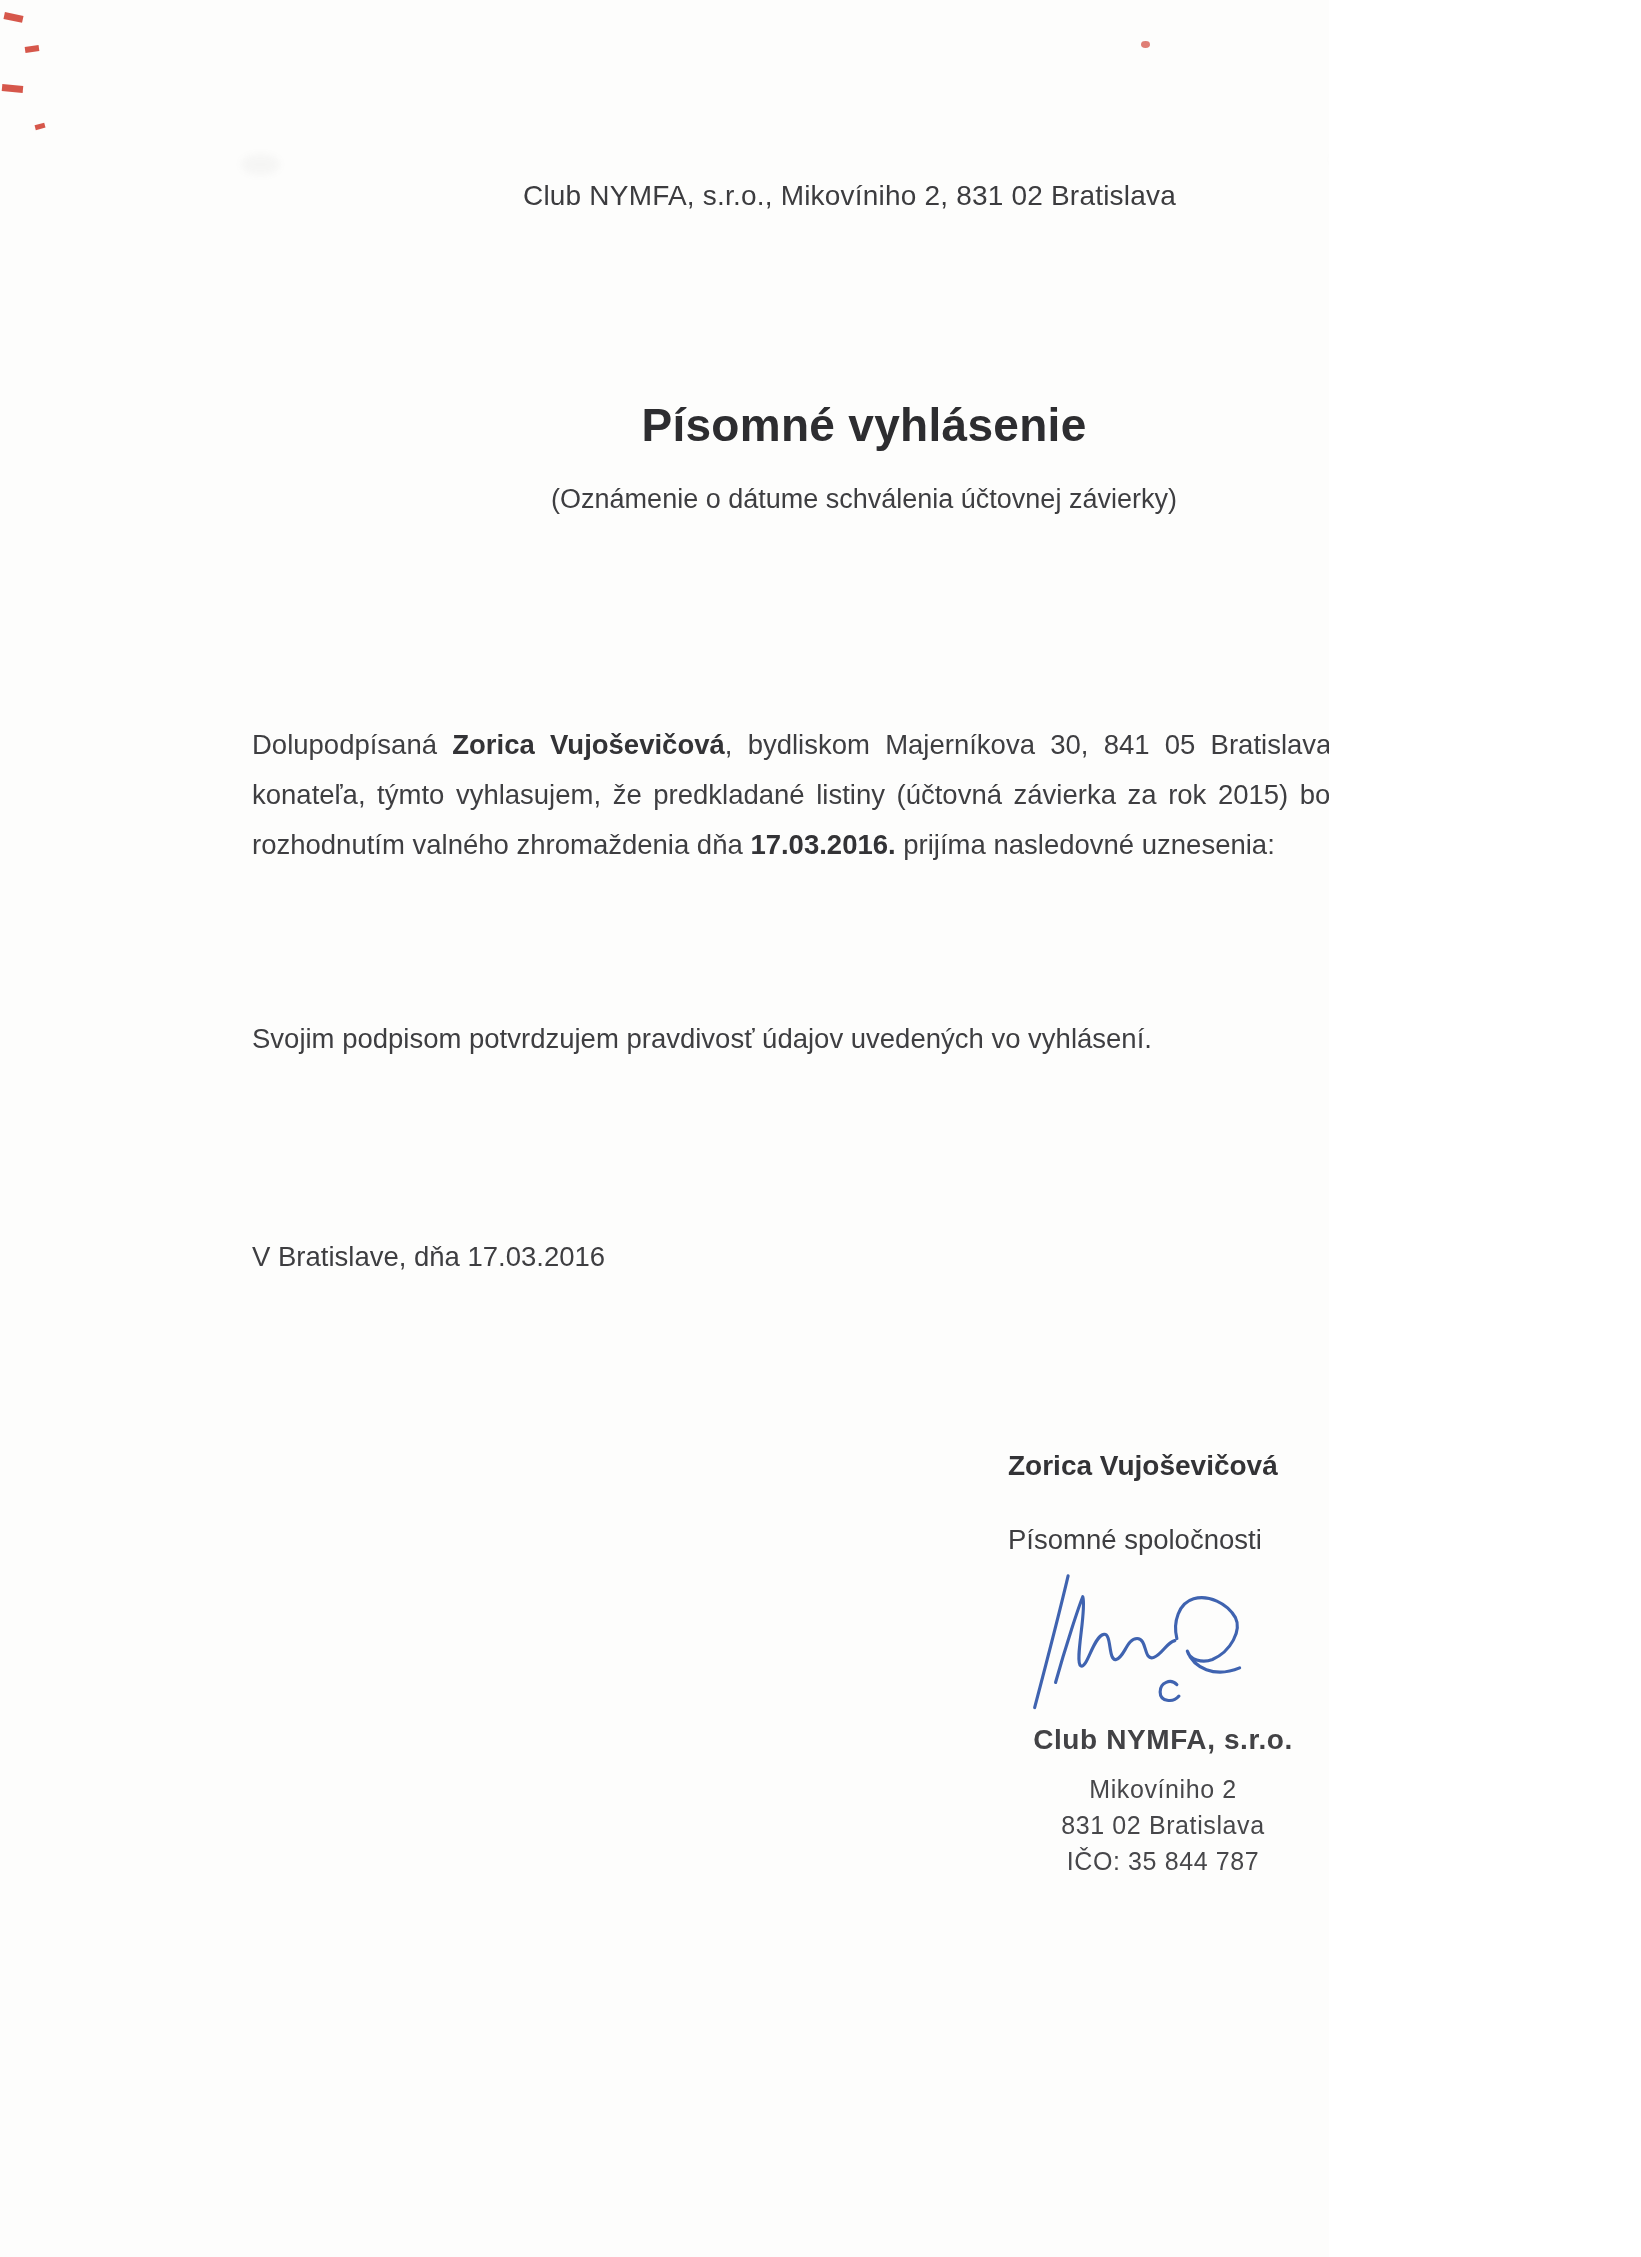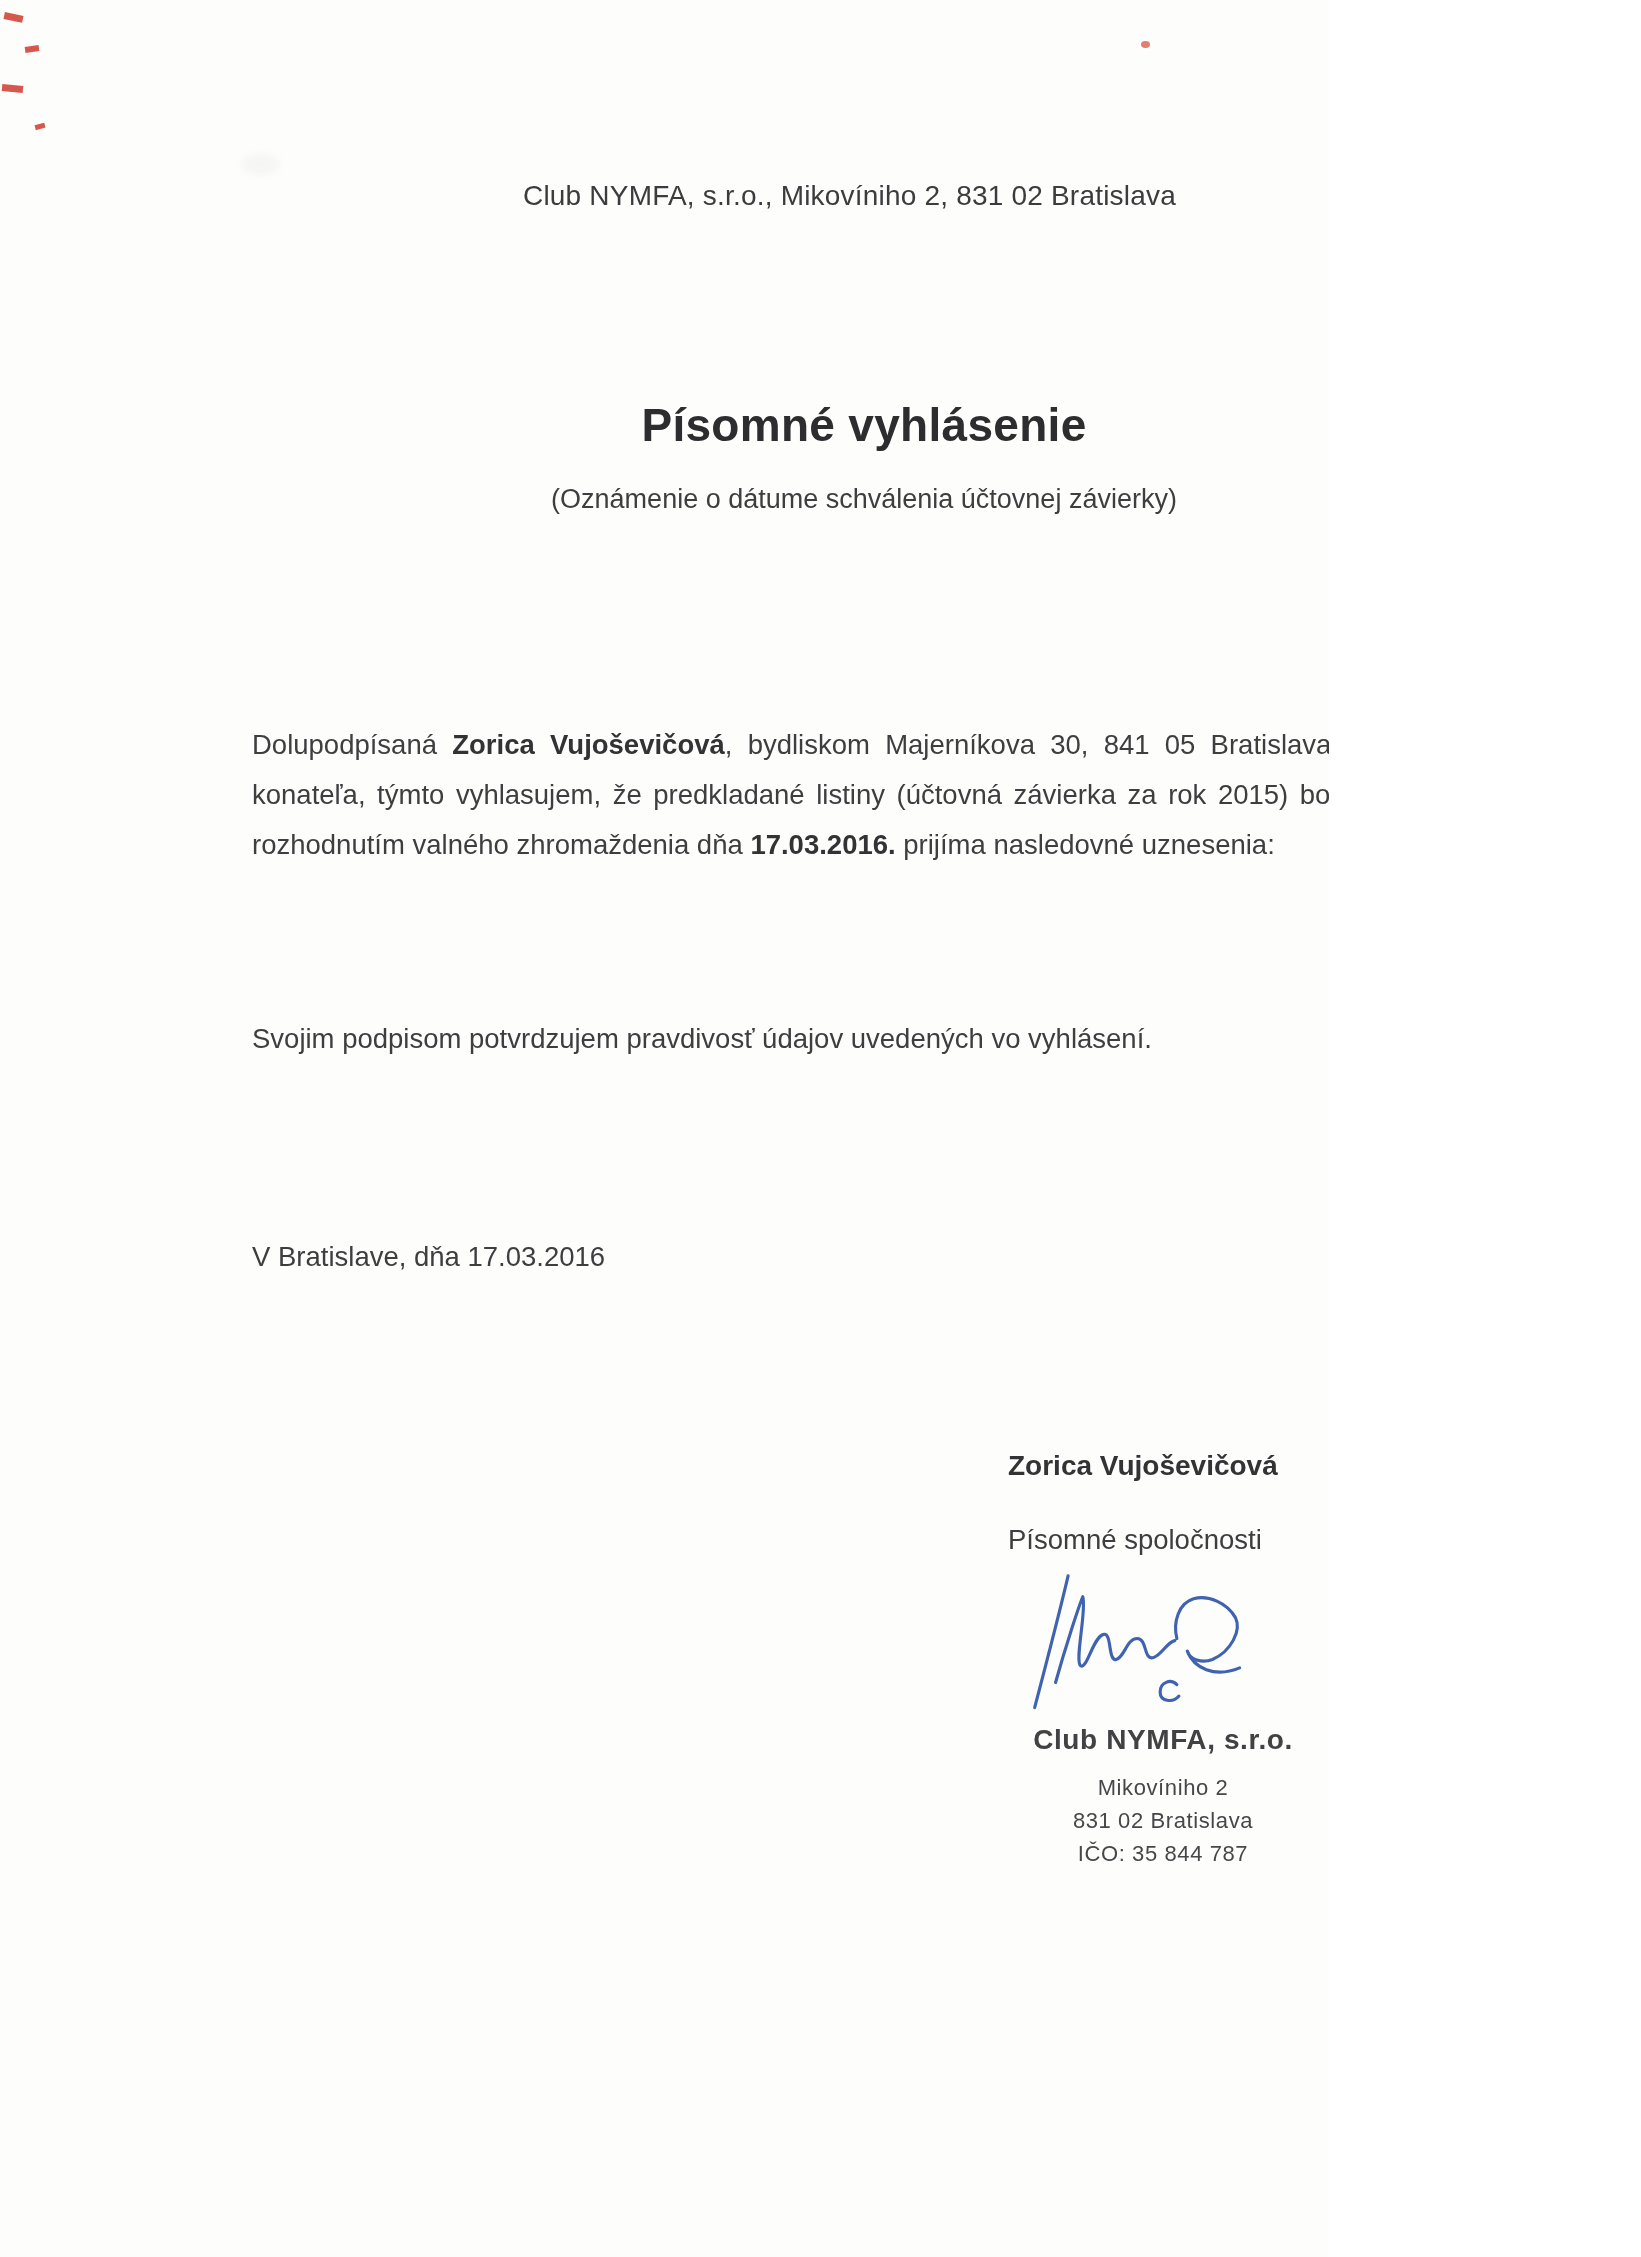--- a/index.html
+++ b/index.html
@@ -121,21 +121,21 @@
     color: #47474a;
     letter-spacing: 0.6px;
   }
   .stamp-line1 {
     font-size: 28px;
     font-weight: bold;
     margin-bottom: 19px;
     color: #424245;
   }
   .stamp-line {
-    font-size: 22px;
+    font-size: 25px;
     margin-bottom: 6.8px;
   }
 </style>
 </head>
 <body>
 
 <div class="page">
 
   <div class="artifact a1"></div>
   <div class="artifact a2"></div>

